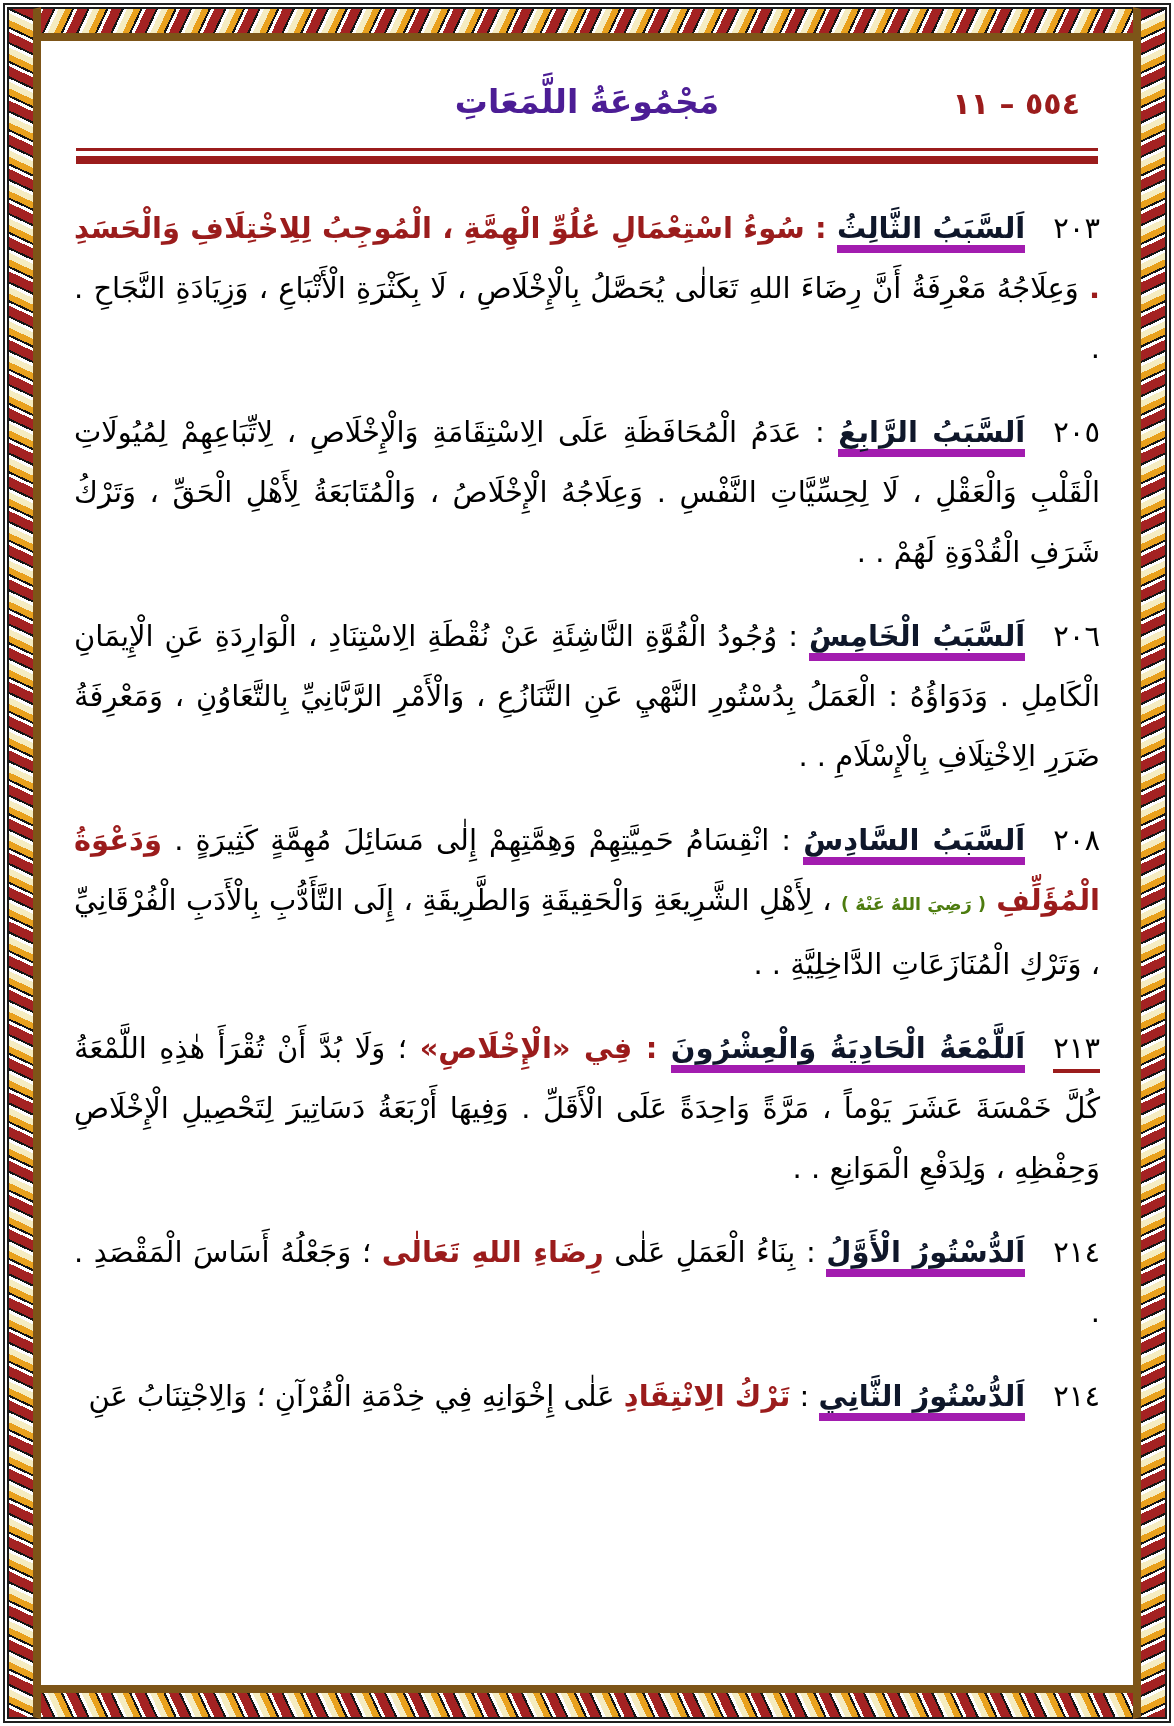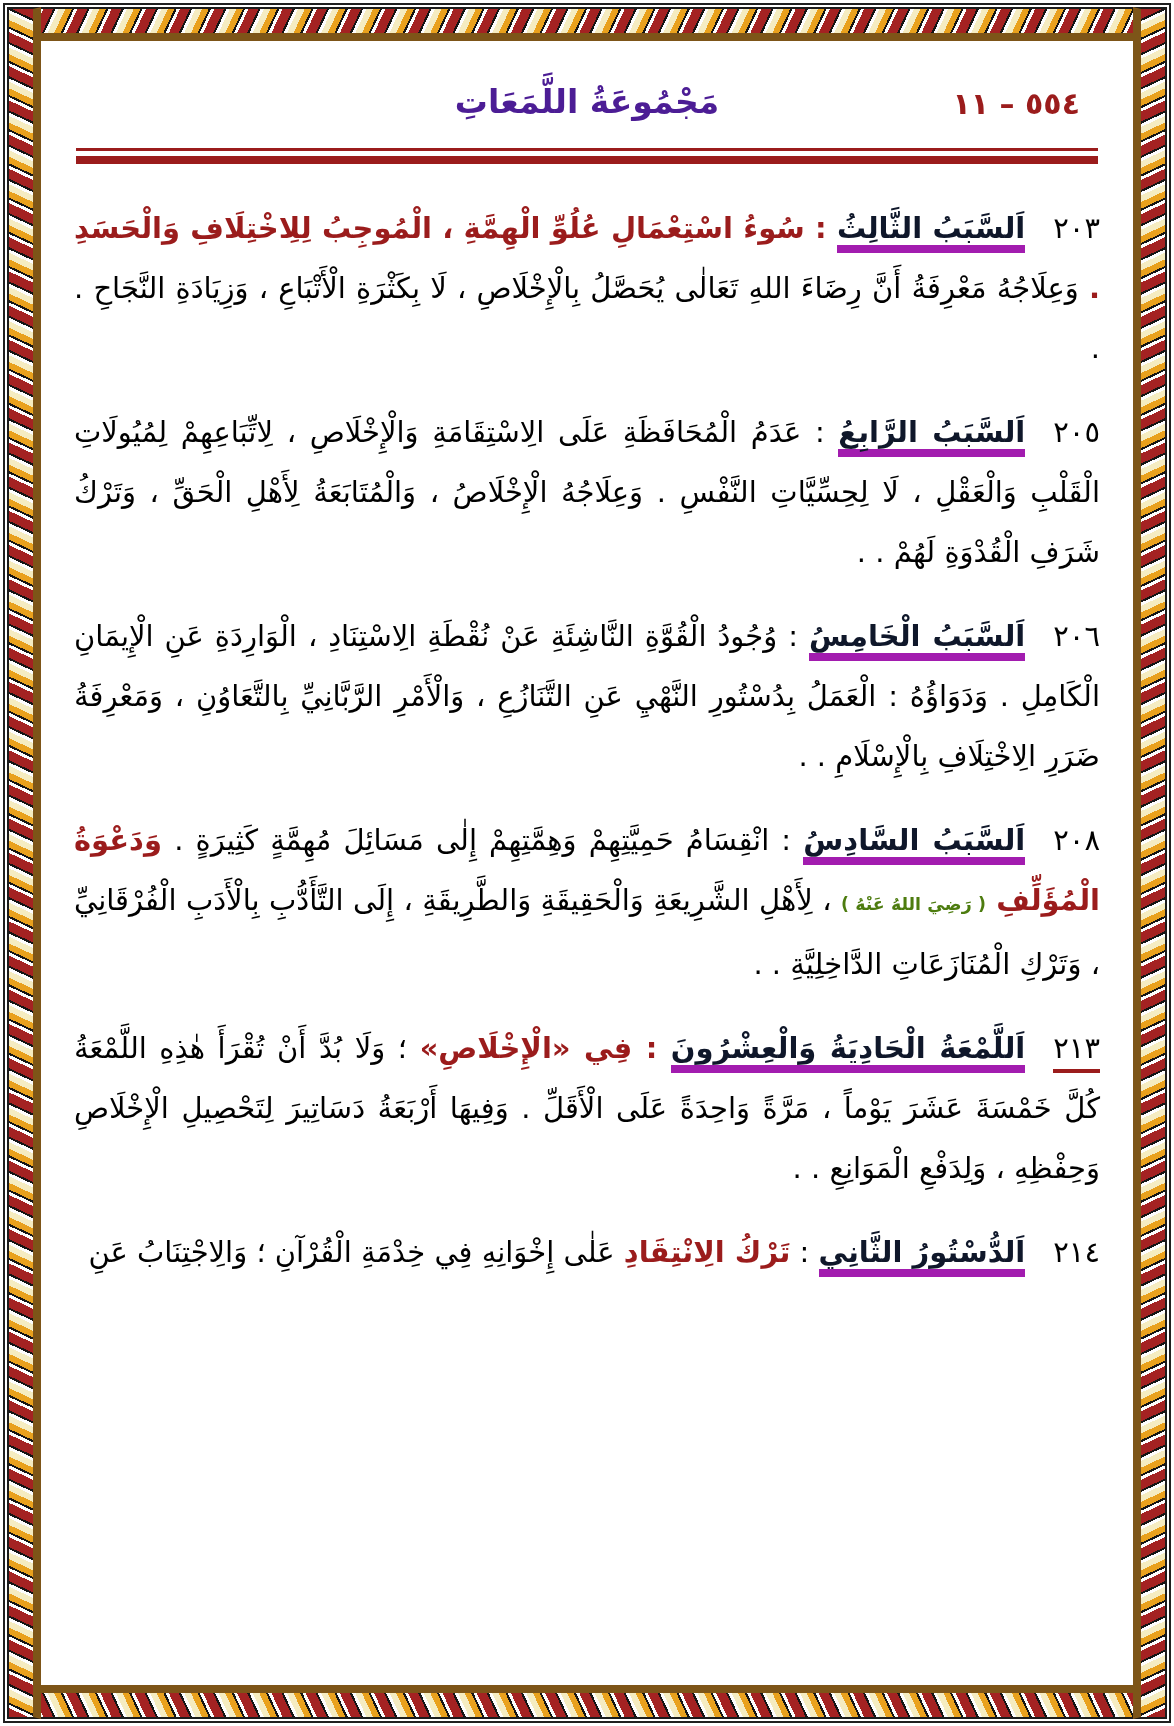--- a/index.html
+++ b/index.html
@@ -72,19 +72,22 @@
     <p class="para">
       <span class="pnum">٢٠٨</span><span class="phead">اَلسَّبَبُ السَّادِسُ</span><span class="pbody"> : انْقِسَامُ حَمِيَّتِهِمْ وَهِمَّتِهِمْ إِلٰى مَسَائِلَ مُهِمَّةٍ كَثِيرَةٍ . </span><span class="pred">وَدَعْوَةُ الْمُؤَلِّفِ </span><span class="pseal">( رَضِيَ اللهُ عَنْهُ )</span><span class="pbody"> ، لِأَهْلِ الشَّرِيعَةِ وَالْحَقِيقَةِ وَالطَّرِيقَةِ ، إِلَى التَّأَدُّبِ بِالْأَدَبِ الْفُرْقَانِيِّ ، وَتَرْكِ الْمُنَازَعَاتِ الدَّاخِلِيَّةِ . .</span>
     </p>
 
 
 
     <p class="para">
       <span class="pnum u">٢١٣</span><span class="phead">اَللَّمْعَةُ الْحَادِيَةُ وَالْعِشْرُونَ</span><span class="pred"> : فِي «الْإِخْلَاصِ»</span><span class="pbody"> ؛ وَلَا بُدَّ أَنْ تُقْرَأَ هٰذِهِ اللَّمْعَةُ كُلَّ خَمْسَةَ عَشَرَ يَوْماً ، مَرَّةً وَاحِدَةً عَلَى الْأَقَلِّ . وَفِيهَا أَرْبَعَةُ دَسَاتِيرَ لِتَحْصِيلِ الْإِخْلَاصِ وَحِفْظِهِ ، وَلِدَفْعِ الْمَوَانِعِ . .</span>
     </p>
 
+    <p class="para">
+      <span class="pnum">٢١٤</span><span class="phead">اَلدُّسْتُورُ الْأَوَّلُ</span><span class="pbody"> : بِنَاءُ الْعَمَلِ عَلٰى </span><span class="pred">رِضَاءِ اللهِ تَعَالٰى</span><span class="pbody"> ؛ وَجَعْلُهُ أَسَاسَ الْمَقْصَدِ . .</span>
+    </p>
 
     <p class="para">
       <span class="pnum">٢١٤</span><span class="phead">اَلدُّسْتُورُ الثَّانِي</span><span class="pbody"> : </span><span class="pred">تَرْكُ الِانْتِقَادِ</span><span class="pbody"> عَلٰى إِخْوَانِهِ فِي خِدْمَةِ الْقُرْآنِ ؛ وَالِاجْتِنَابُ عَنِ</span>
     </p>
 
   </div>
 </div>
 
 </body></html>

